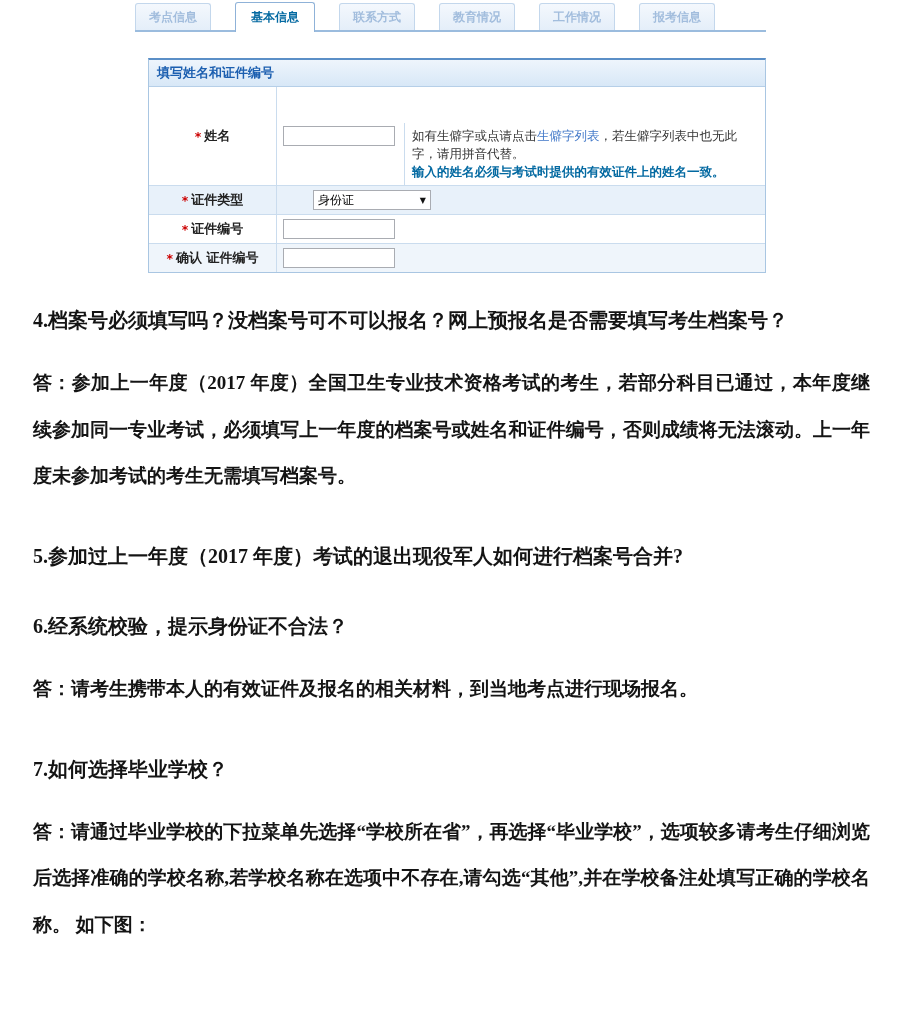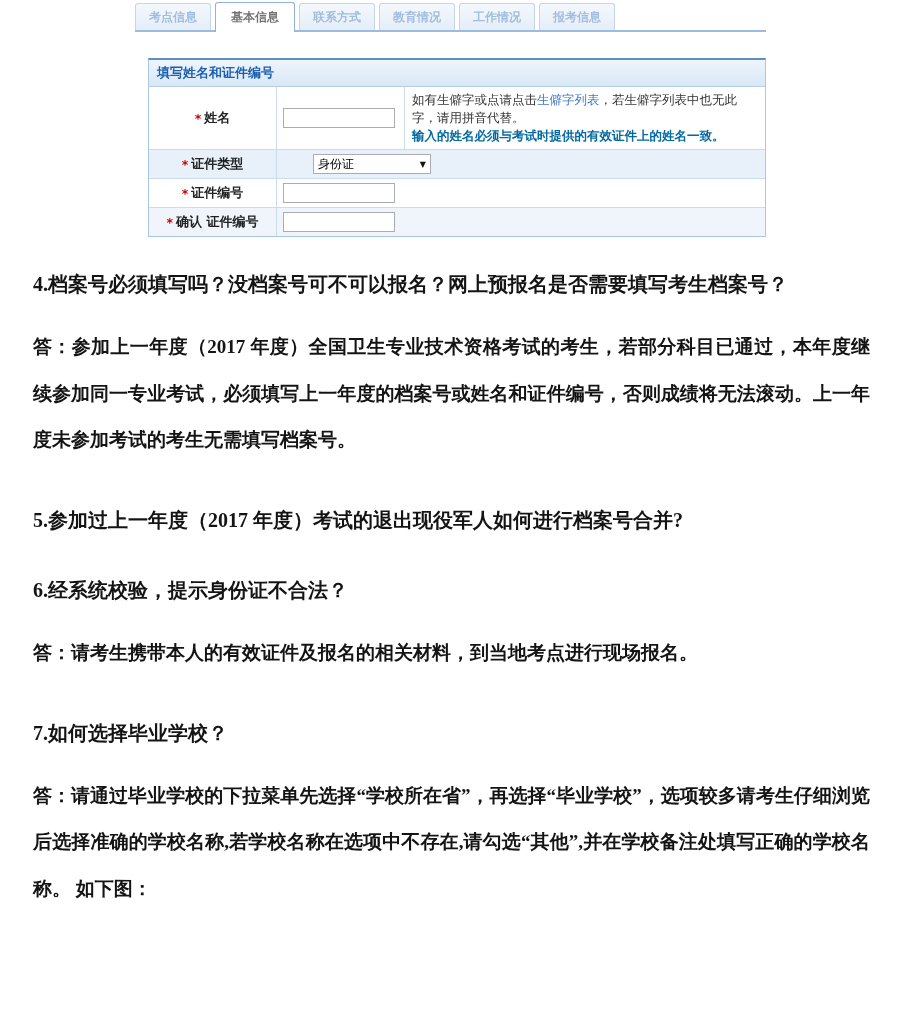--- a/index.html
+++ b/index.html
@@ -3,45 +3,45 @@
 <meta charset="utf-8">
 <style>
   * { margin:0; padding:0; box-sizing:border-box; }
   html,body { background:#ffffff; width:900px; }
   body { font-family:"DejaVu Sans","Liberation Sans",sans-serif; }
 
   
   .shot { position:relative; width:900px; padding-top:4px; }
 
   .tabbar { margin-left:135px; width:631px; display:flex; align-items:flex-end;
-            border-bottom:2px solid #9bbcde; height:28px; }
+            border-bottom:2px solid #9bbcde; height:28px;gap:20px; }
   .tab { background:linear-gradient(#f4f8fd,#e4eef9); border:1px solid #c3d7ec;
          border-bottom:none; border-radius:3px 3px 0 0; color:#a2bddd;
          font-size:12px; font-weight:bold; padding:5px 13px 4px; margin-right:4px;
          cursor:pointer; white-space:nowrap; }
-  .tab.active { background:#ffffff; color:#737373; border-color:#8fb2d8;
+  .tab.active { background:#ffffff; color:#0369a1; border-color:#8fb2d8;
                 padding:6px 15px 6px; position:relative; top:2px; }
 
   .formbox { margin:26px 0 0 148px; width:618px; border:1px solid #a9c6e2;
              border-top:2px solid #5b8fc7; font-size:12.5px; }
   .form-header { background:linear-gradient(#eef5fc,#d8e8f7); color:#1c5fb0;
                  font-weight:bold; font-size:13px; padding:4px 8px;
                  border-bottom:1px solid #b6cfe8; }
   .frow { display:flex; align-items:stretch; border-bottom:1px solid #cadcee; }
   .frow:last-child { border-bottom:none; }
   .frow.alt { background:#e8f1fa; }
   .frow.alt2 { background:#eff5fb; }
   .cell-label { width:128px; display:flex; align-items:center; justify-content:center;
                 border-right:1px solid #cadcee; padding:5px 4px; text-align:center; }
   .cell-label .req { color:#cc0000; font-weight:bold; margin-right:3px; }
   .cell-label .lab { font-weight:bold; color:#222; font-size:13px; }
   .cell-field { width:127px; display:flex; align-items:center; padding:4px 4px 4px 6px; }
   .cell-field.grow { flex:1; }
   .cell-help { flex:1; border-left:1px solid #cadcee; padding:4px 7px; line-height:1.45;
-               color:#333; font-size:12.5px; }
+               color:#333; font-size:12.5px;margin-top:36px; }
   .cell-help a { color:#4077c8; text-decoration:none; }
   .warn { color:#0369a1; font-weight:bold; }
   .tin { width:112px; height:20px; border:1px solid #a9acb2; background:#fff; font-size:12px; padding:0 3px; }
   .sel { width:118px; height:20px; border:1px solid #a9acb2; background:#fff;
          display:flex; align-items:center; justify-content:space-between;
          font-size:12px; padding:0 4px; cursor:pointer;margin-left:30px; }
   .sel .arrow { font-size:8px; color:#111; }
 
   
   .doc { margin:33px 30px 0 33px; font-family:"Liberation Serif","DejaVu Serif",serif;

